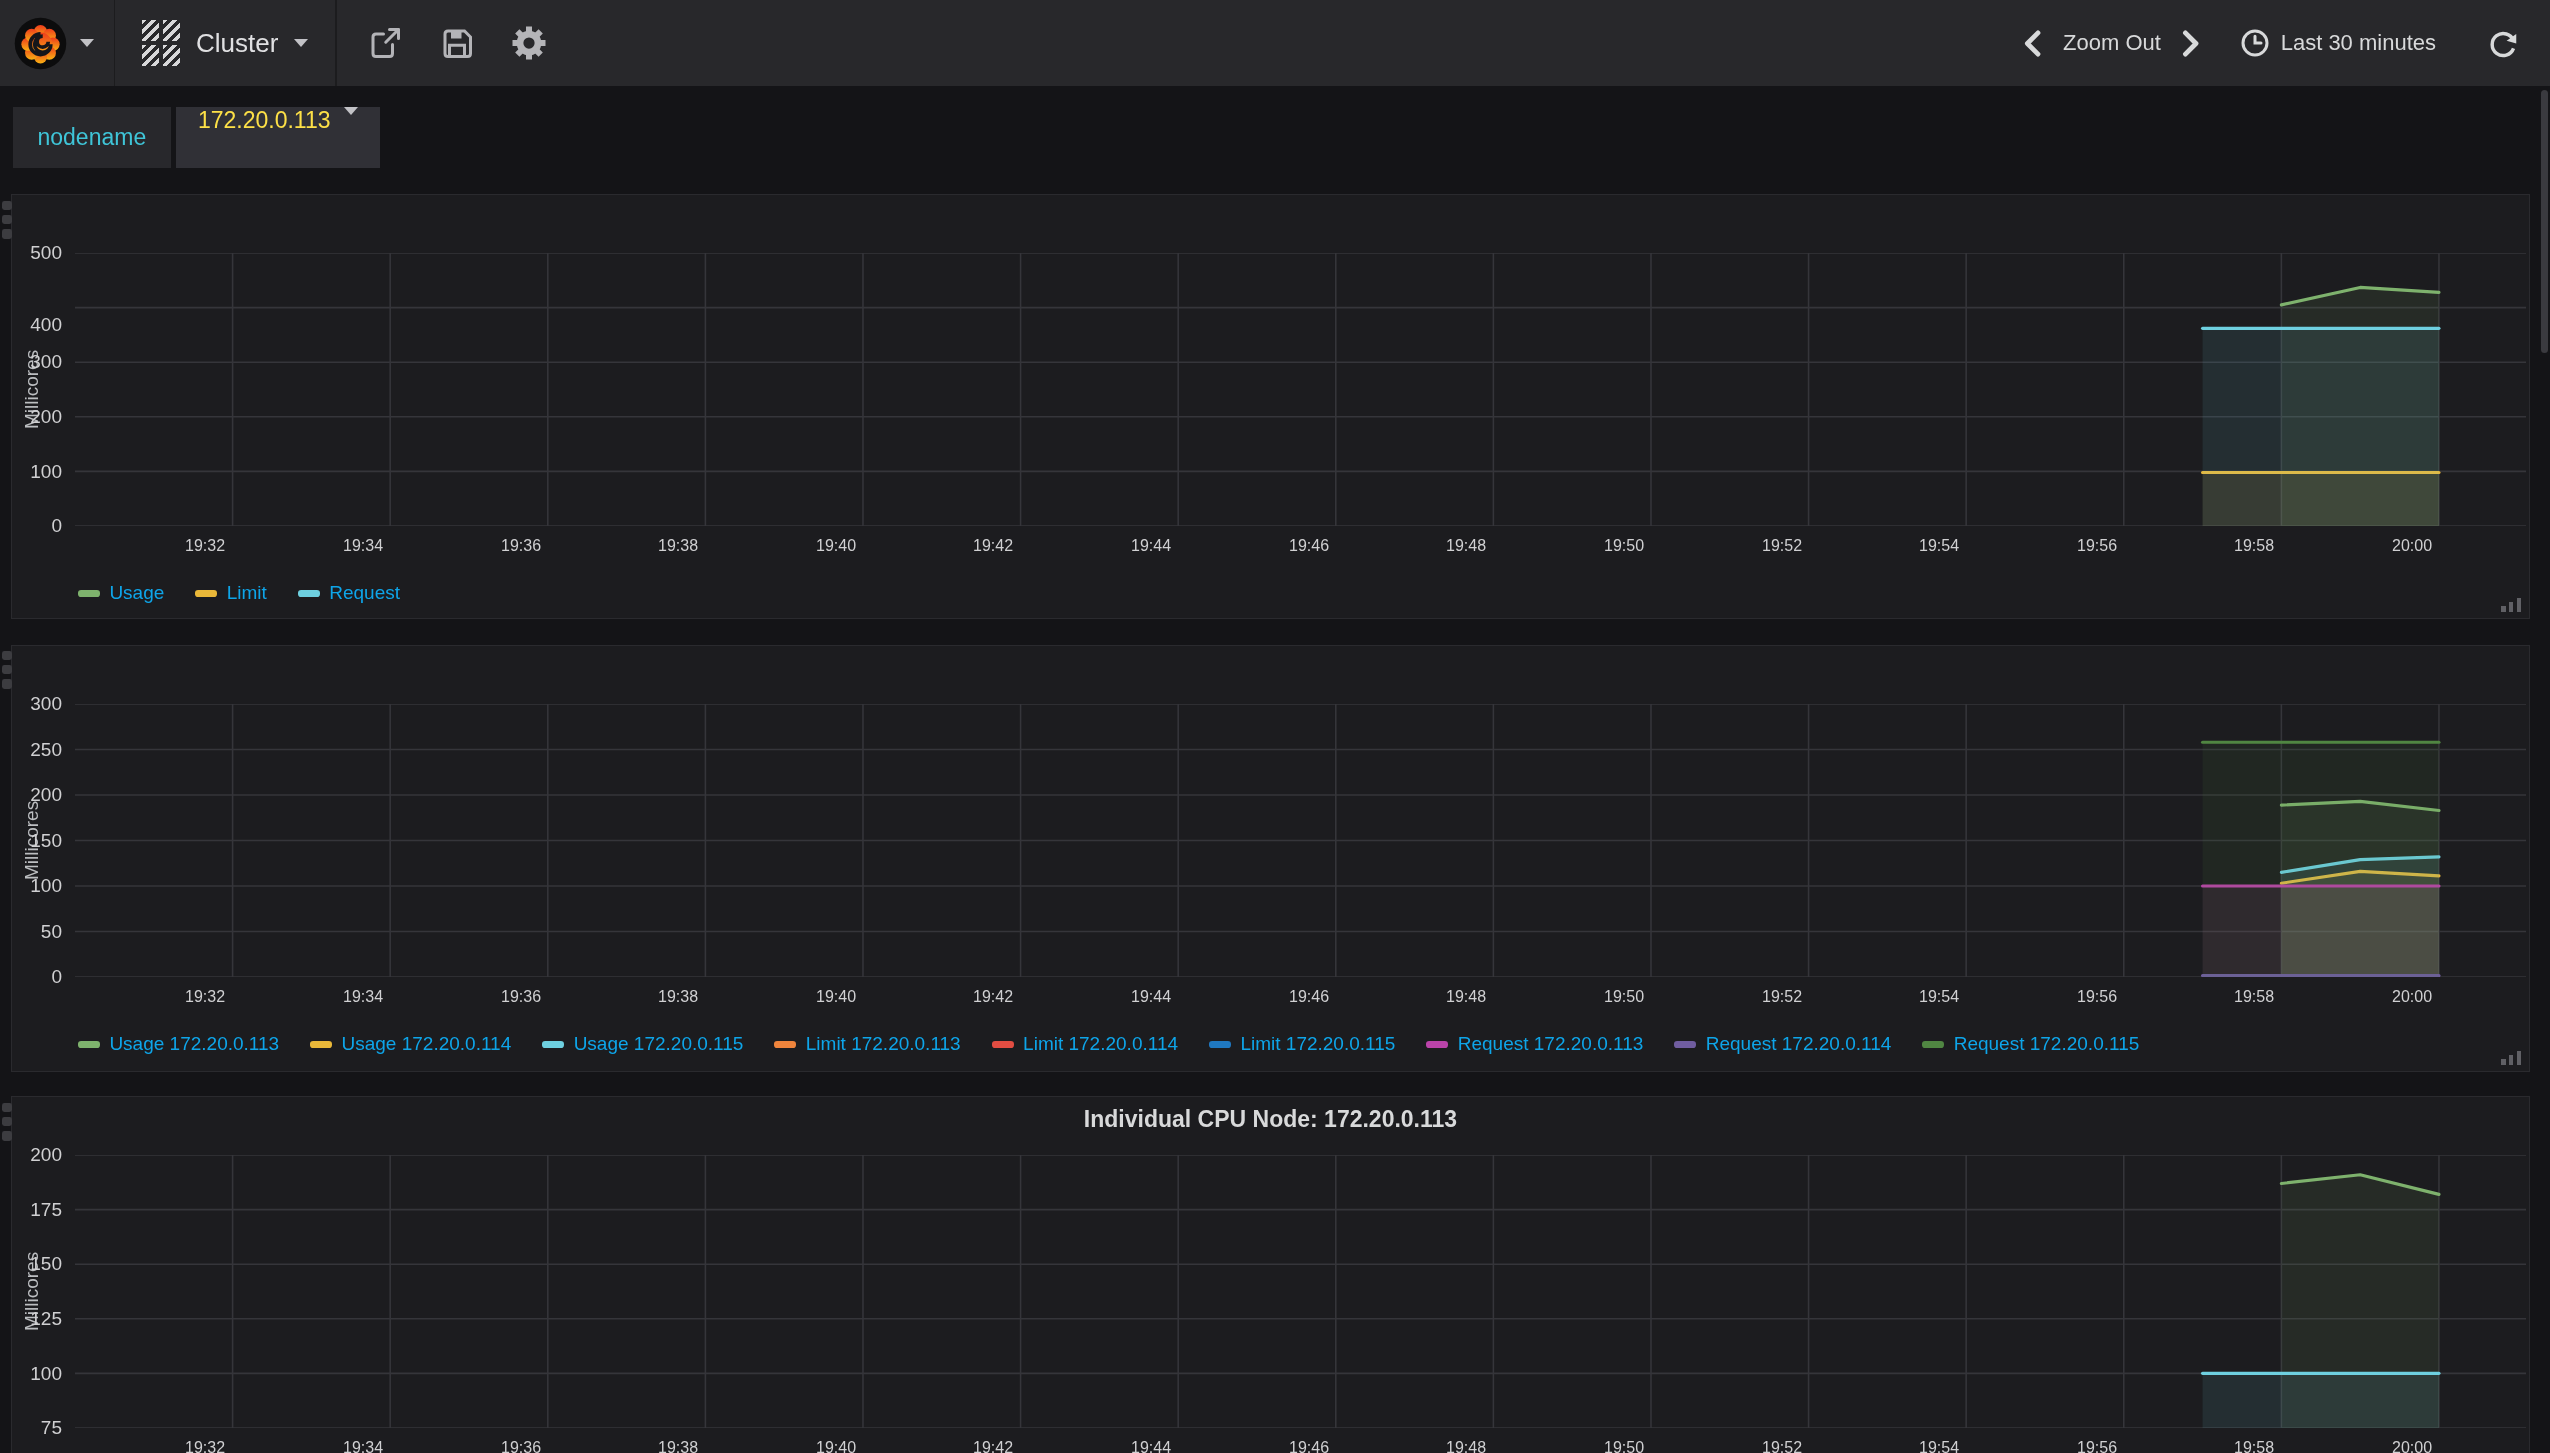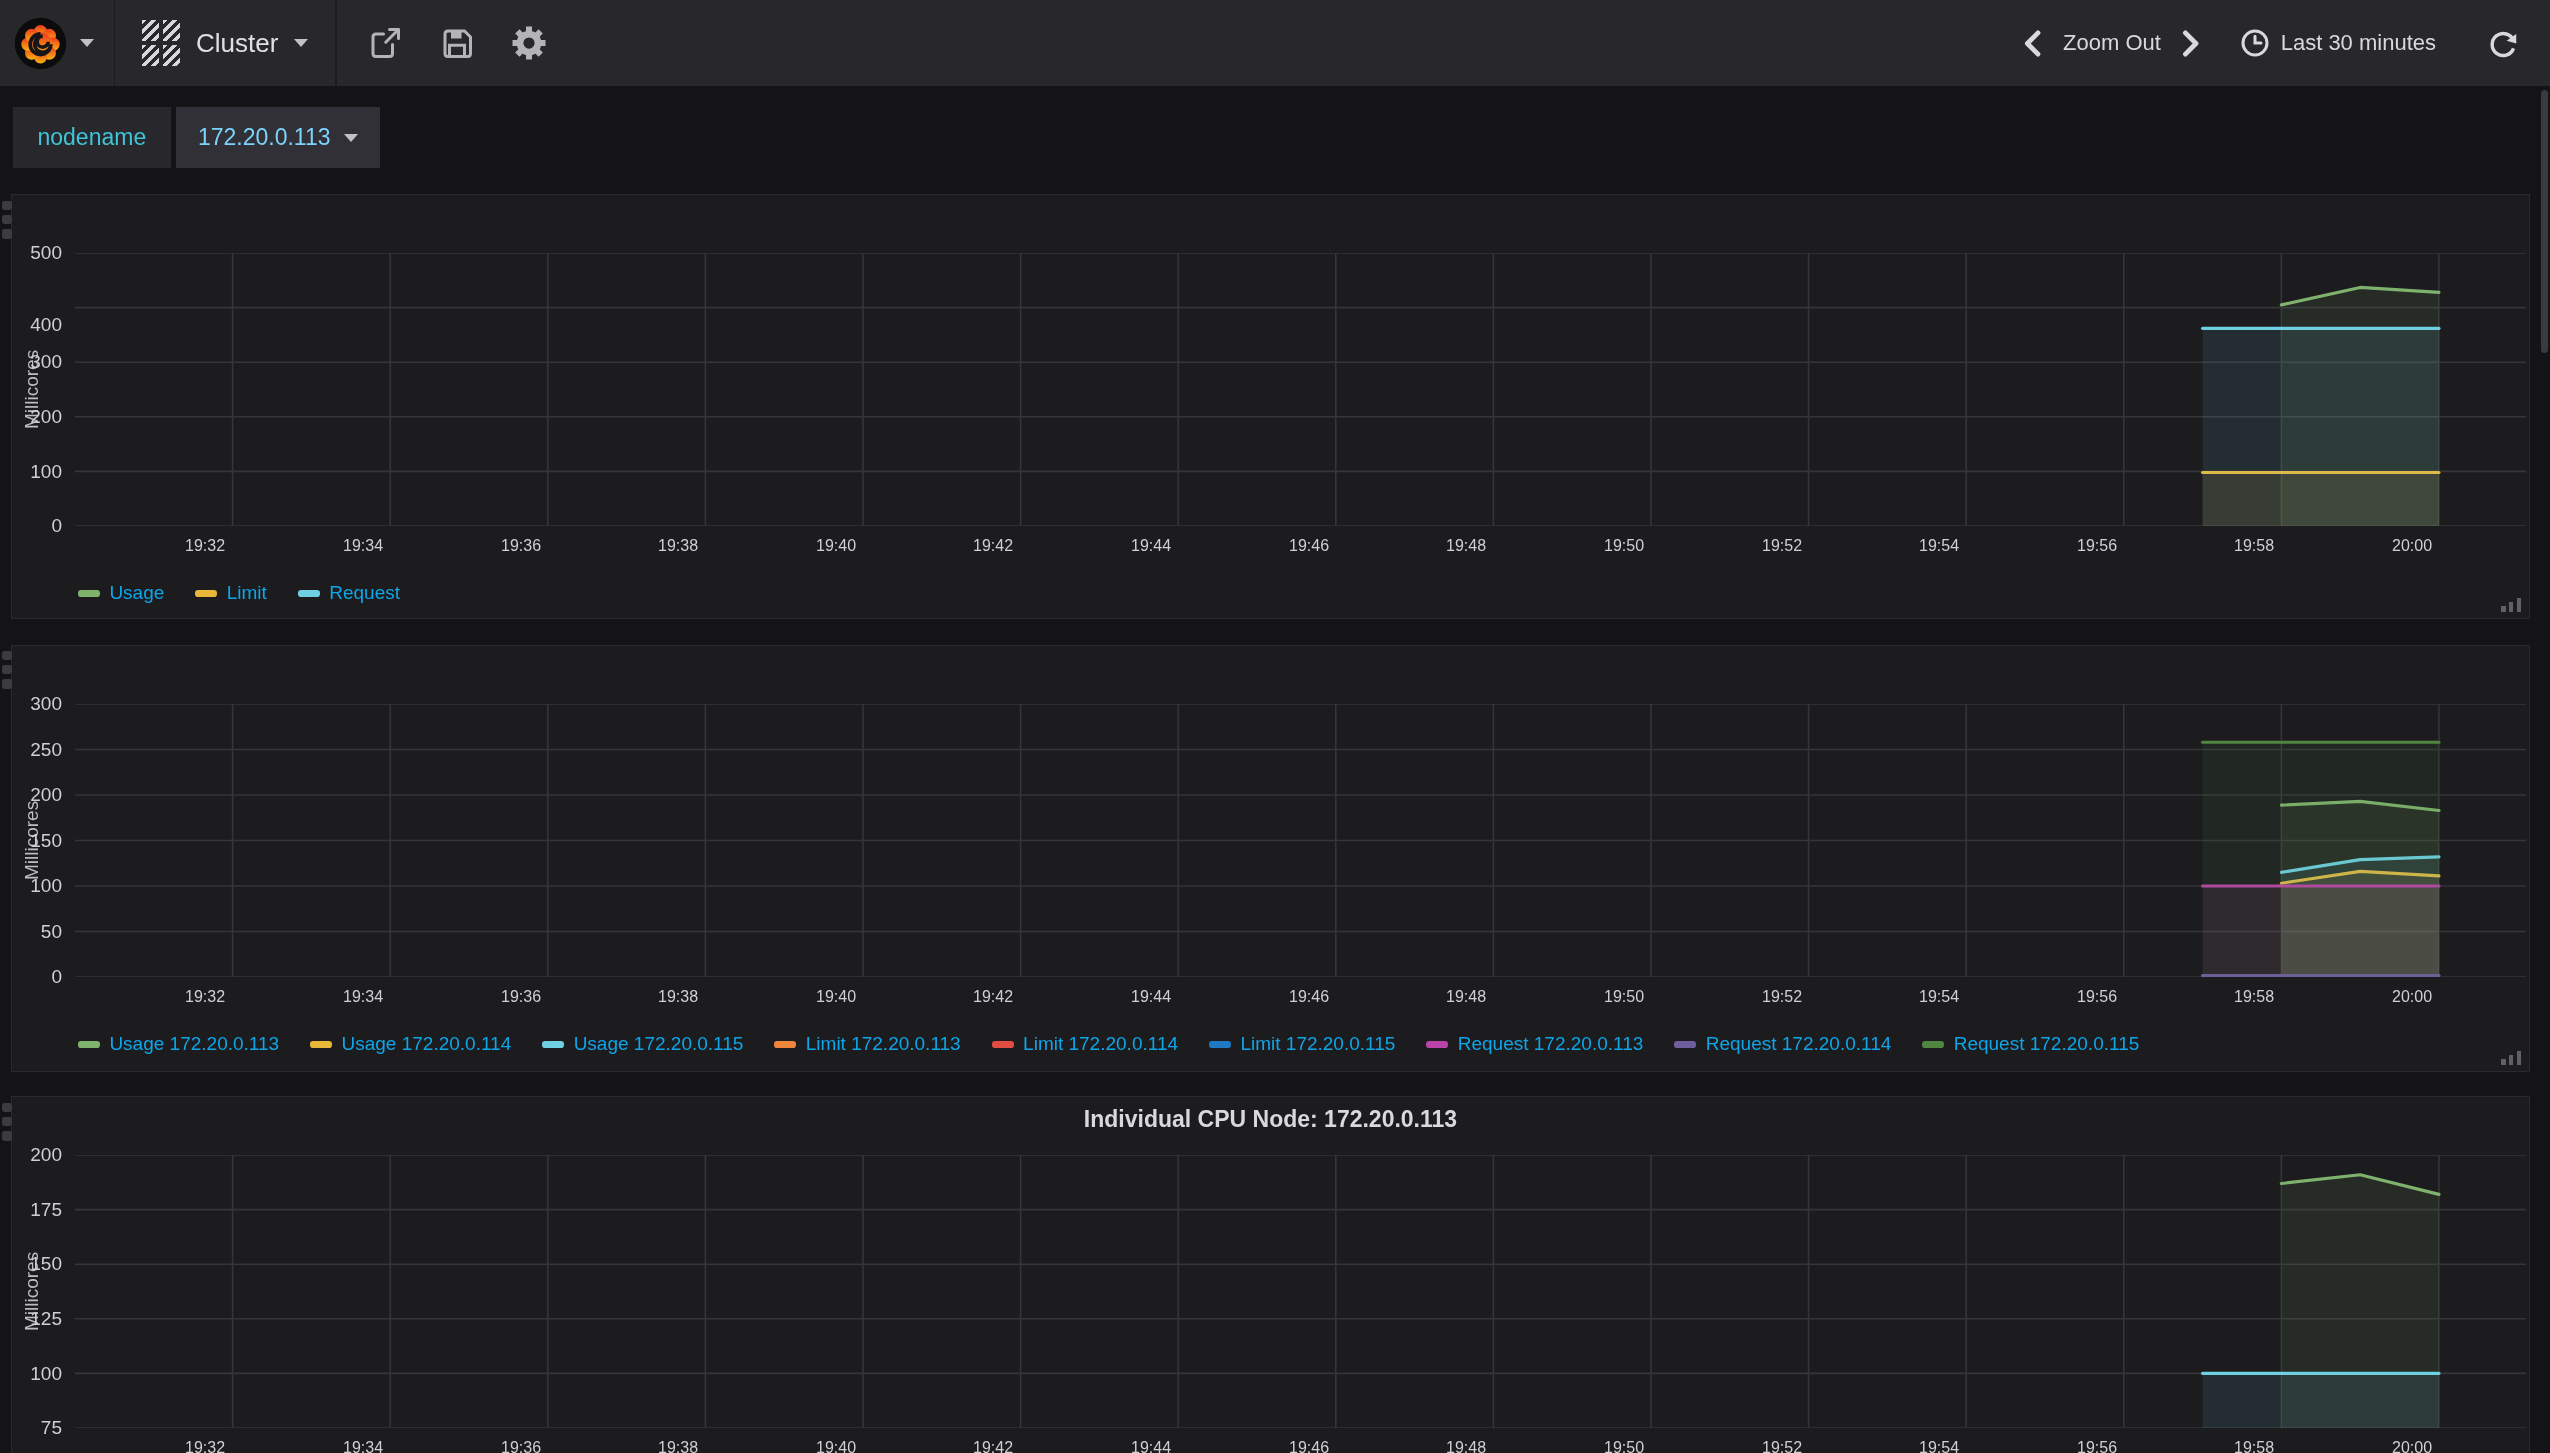--- a/index.html
+++ b/index.html
@@ -25,22 +25,22 @@
   .nav-text { font-size:22px; color:#d8d9da; }
   .zoom-group { display:flex; align-items:center; gap:20.4px; }
   .time-group { display:flex; align-items:center; gap:11px; margin-left:38px; cursor:pointer; }
   .refresh-btn { margin-left:50px; }
   svg.ic { display:block; }
 
   
   .submenu { position:absolute; top:107px; left:12.5px; display:flex; gap:4.7px; }
   .var-label { background:#28282c; color:#3fc5d8; font-size:23px; height:61px;
                display:flex; align-items:center; padding:0 25px; }
-  .var-value { background:#303036; color:#7dd3fc; font-size:23px; height:61px;
-               display:flex; align-items:center; gap:14px; padding:0 22px; cursor:pointer; }
+  .var-value { background:#303036; color:#fde047; font-size:23px; height:61px;
+               display:flex; align-items:flex-start; gap:14px; padding:0 22px; cursor:pointer; }
 
   
   .panel { position:absolute; left:11px; width:2519px; background:#1c1c1f;
            border:0.8px solid #2a2a2e; }
   .panel1 { top:194px; height:425px; }
   .panel2 { top:645px; height:427px; }
   .panel3 { top:1096px; height:369px; }
   .panel-title { position:absolute; top:9.4px; left:0; width:100%; text-align:center;
                  font-size:23px; font-weight:bold; color:#d8d9da; cursor:pointer; }
   .ylabel { position:absolute; left:6.3px; top:58px; height:273px; width:28px;

